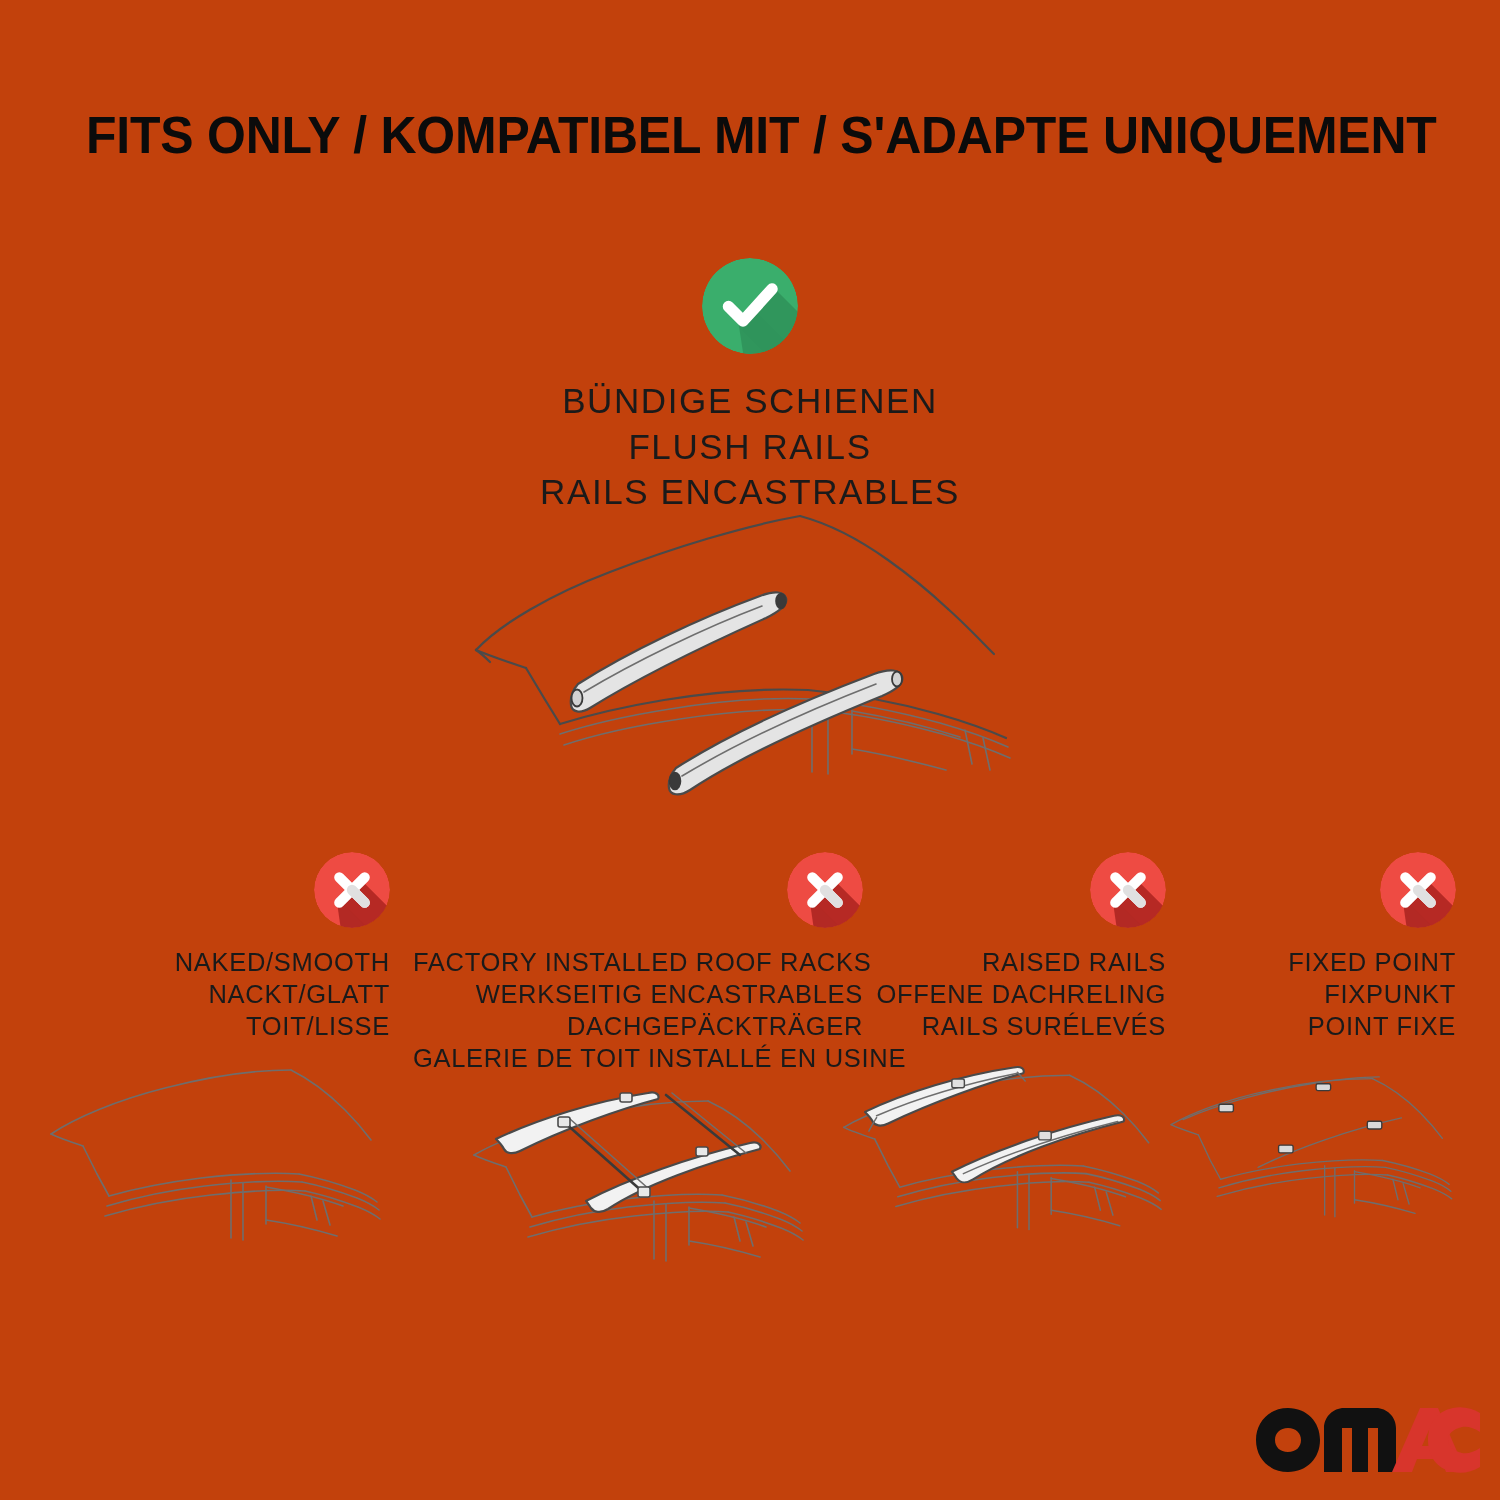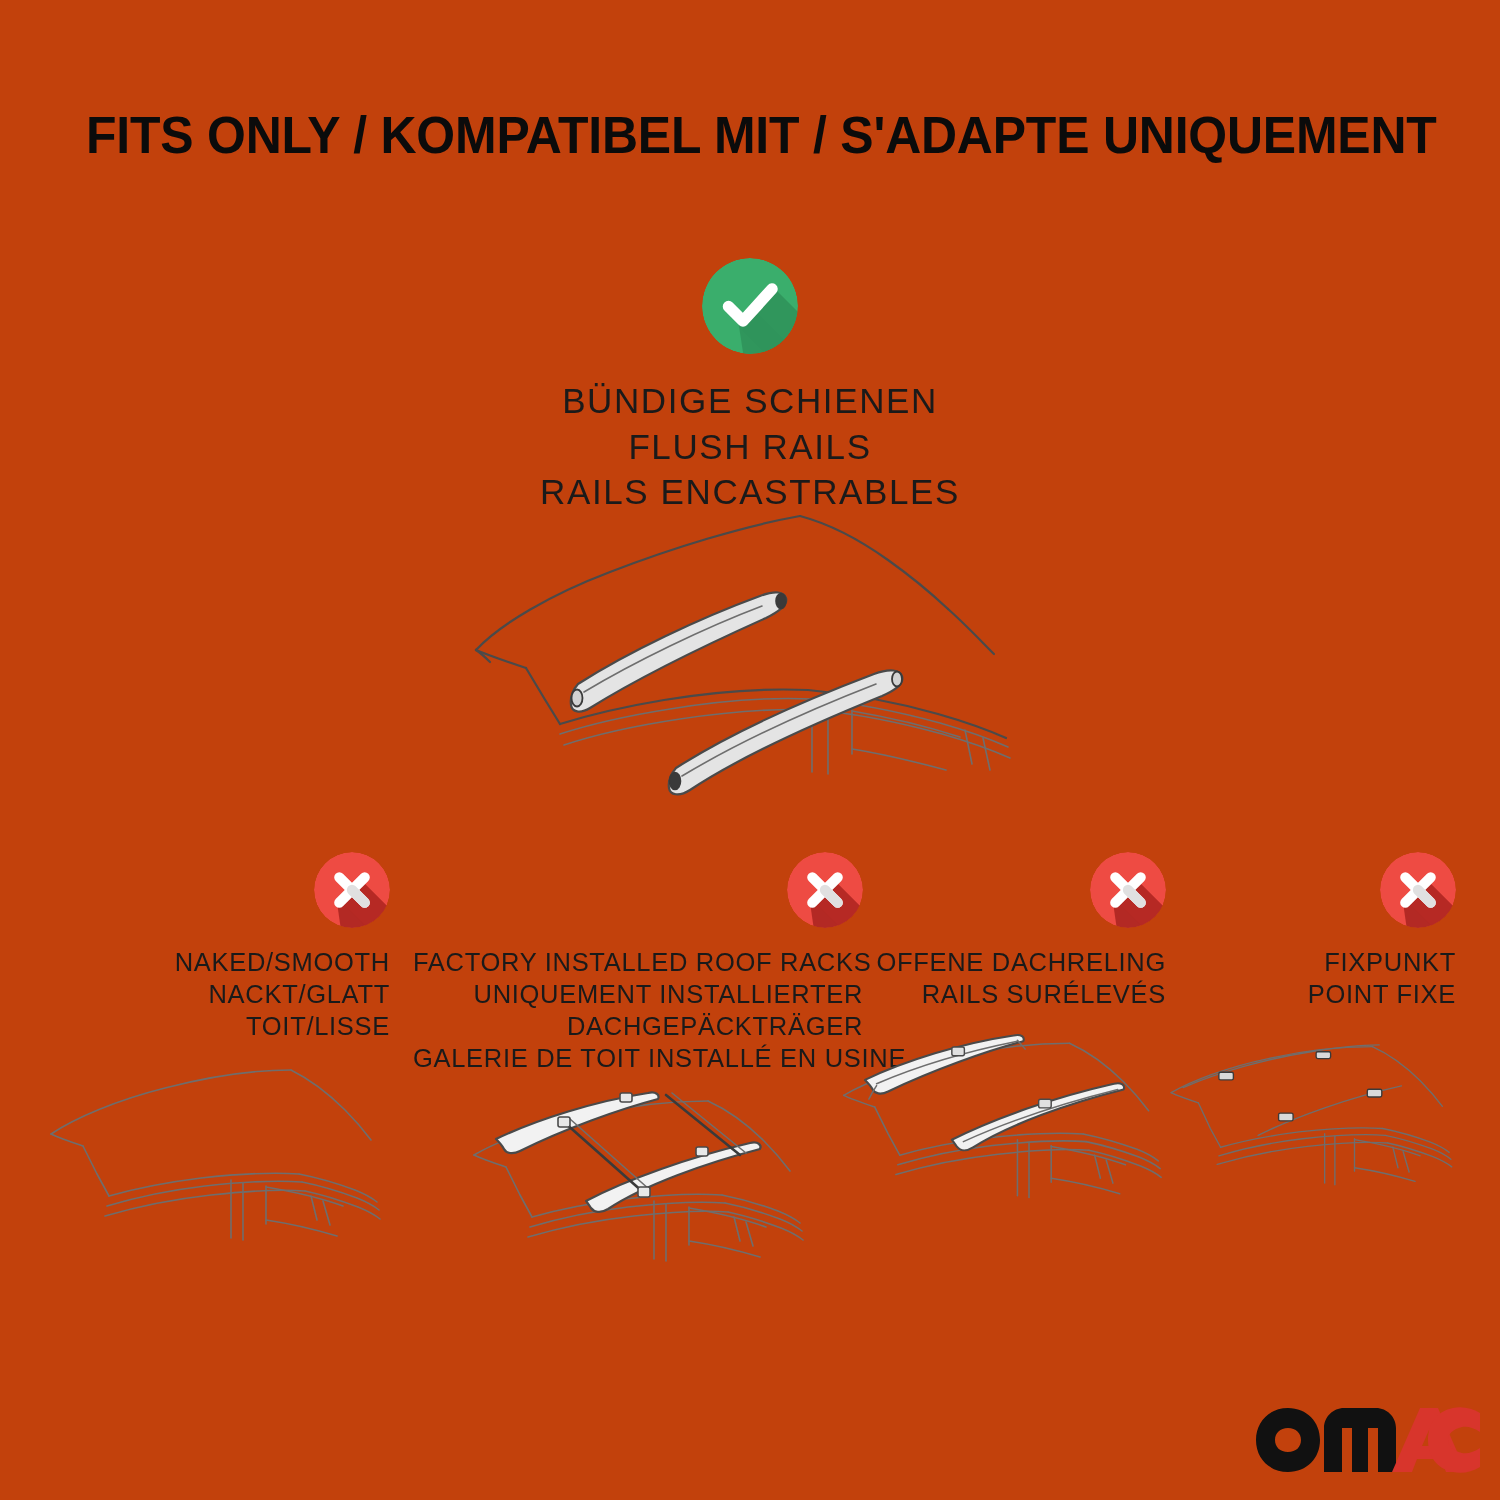--- a/index.html
+++ b/index.html
@@ -273,21 +273,21 @@
             <path d="M60 36 L120 96 L120 140 L40 140 L30 70 Z" fill="#A8231F" opacity="0.85"></path>
             <path d="M34 62 L120 148 L120 96 L60 36 Z" fill="#B82A25" opacity="0.55"></path>
             <path d="M32 32 L64 64" stroke="#ffffff" stroke-width="13" stroke-linecap="round"></path>
             <path d="M64 32 L32 64" stroke="#ffffff" stroke-width="13" stroke-linecap="round"></path>
             <path d="M48 48 L64 64" stroke="#e0e0e0" stroke-width="13" stroke-linecap="round"></path>
           </g>
         </svg>
       </div>
       <div class="col-labels">
         <div>FACTORY INSTALLED ROOF RACKS</div>
-        <div>UNIQUEMENT INSTALLIERTER</div>
+        <div>WERKSEITIG ENCASTRABLES</div>
         <div>DACHGEPÄCKTRÄGER</div>
         <div>GALERIE DE TOIT INSTALLÉ EN USINE</div>
       </div>
       <div class="col-art">
         <svg viewBox="0 0 340 215" aria-hidden="true">
 
           <path class="ln-thin" d="M6 66 C30 52 72 36 120 26 C164 16 206 12 240 12"></path>
           <path class="ln-thin" d="M240 12 C262 22 282 38 296 52 C308 64 316 74 322 82"></path>
           <path class="ln-thin" d="M6 66 C14 70 26 74 38 78"></path>
           <path class="ln-thin" d="M38 78 L52 106 L64 128"></path>
@@ -335,20 +335,21 @@
             <circle cx="48" cy="48" r="48" fill="#EE4B43"></circle>
             <path d="M60 36 L120 96 L120 140 L40 140 L30 70 Z" fill="#A8231F" opacity="0.85"></path>
             <path d="M34 62 L120 148 L120 96 L60 36 Z" fill="#B82A25" opacity="0.55"></path>
             <path d="M32 32 L64 64" stroke="#ffffff" stroke-width="13" stroke-linecap="round"></path>
             <path d="M64 32 L32 64" stroke="#ffffff" stroke-width="13" stroke-linecap="round"></path>
             <path d="M48 48 L64 64" stroke="#e0e0e0" stroke-width="13" stroke-linecap="round"></path>
           </g>
         </svg>
       </div>
       <div class="col-labels">
+        <div>RAISED RAILS</div>
         <div>OFFENE DACHRELING</div>
         <div>RAILS SURÉLEVÉS</div>
       </div>
       <div class="col-art">
         <svg viewBox="0 0 340 215" aria-hidden="true">
           <path class="ln-thin" d="M6 70 C30 56 72 40 120 30 C164 20 206 16 240 16"></path>
           <path class="ln-thin" d="M240 16 C262 26 282 42 296 56 C308 68 316 78 322 86"></path>
           <path class="ln-thin" d="M6 70 C14 74 26 78 38 82"></path>
           <path class="ln-thin" d="M38 82 L52 110 L64 132"></path>
           <path class="ln-thin" d="M64 132 C92 124 124 118 156 114 C192 110 226 108 254 110"></path>
@@ -392,20 +393,21 @@
             <circle cx="48" cy="48" r="48" fill="#EE4B43"></circle>
             <path d="M60 36 L120 96 L120 140 L40 140 L30 70 Z" fill="#A8231F" opacity="0.85"></path>
             <path d="M34 62 L120 148 L120 96 L60 36 Z" fill="#B82A25" opacity="0.55"></path>
             <path d="M32 32 L64 64" stroke="#ffffff" stroke-width="13" stroke-linecap="round"></path>
             <path d="M64 32 L32 64" stroke="#ffffff" stroke-width="13" stroke-linecap="round"></path>
             <path d="M48 48 L64 64" stroke="#e0e0e0" stroke-width="13" stroke-linecap="round"></path>
           </g>
         </svg>
       </div>
       <div class="col-labels">
+        <div>FIXED POINT</div>
         <div>FIXPUNKT</div>
         <div>POINT FIXE</div>
       </div>
       <div class="col-art">
         <svg viewBox="0 0 340 215" aria-hidden="true">
           <path class="ln-thin" d="M6 62 C30 48 72 32 120 22 C164 12 206 8 242 8"></path>
           <path class="ln-thin" d="M242 8 C264 18 284 34 298 48 C310 60 318 70 324 78"></path>
           <path class="ln-thin" d="M6 62 C14 66 26 70 38 74"></path>
           <path class="ln-thin" d="M38 74 L52 104 L64 126"></path>
           <path class="ln-thin" d="M64 126 C92 118 124 112 156 108 C192 104 226 102 254 104"></path>

